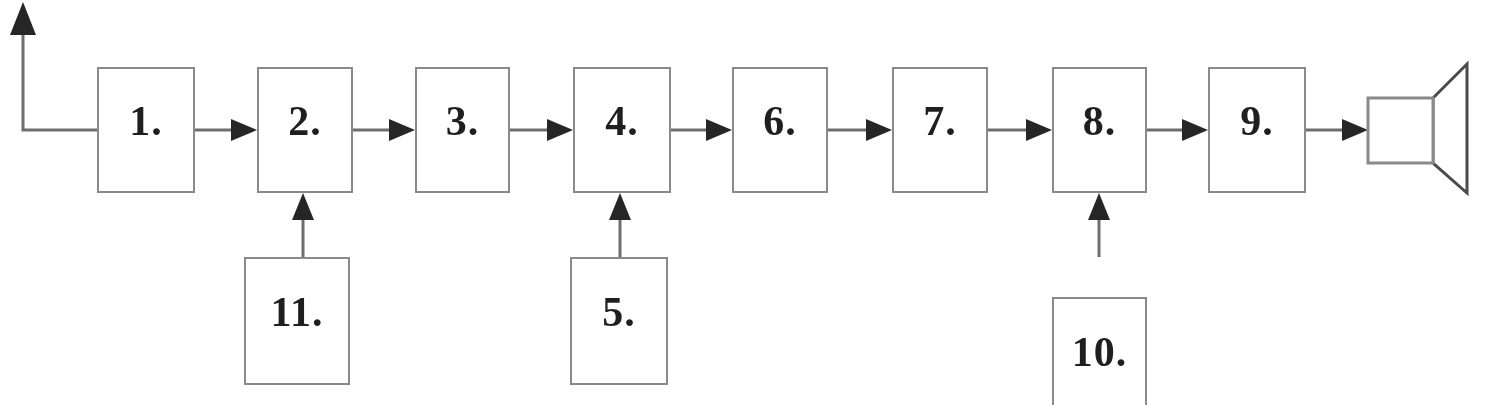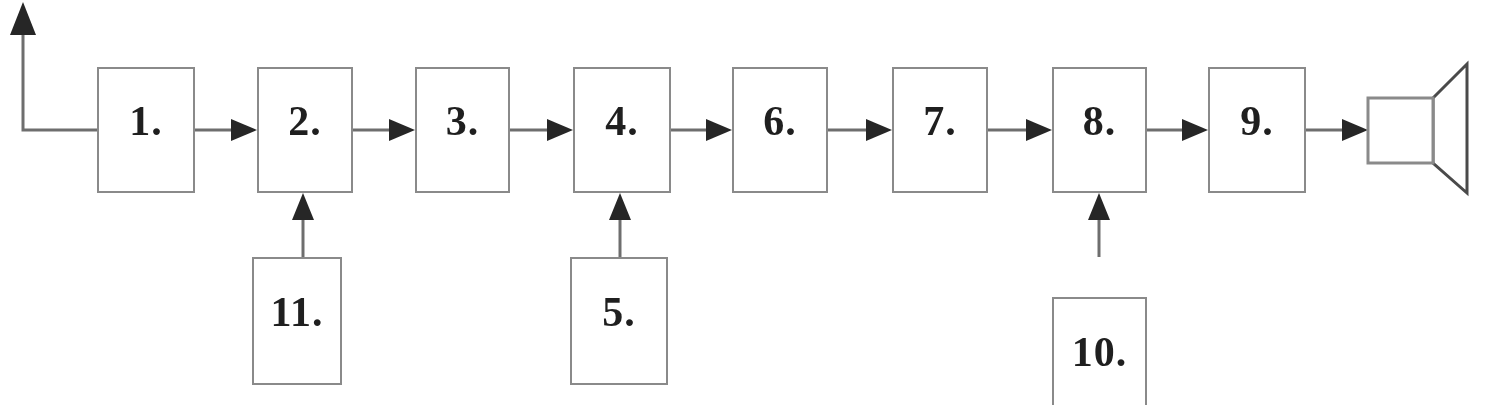--- a/index.html
+++ b/index.html
@@ -128,21 +128,21 @@
   <div class="node-box top-row" style="left:892px; width:96px;">
     <span class="node-label">7.</span>
   </div>
   <div class="node-box top-row" style="left:1052px; width:95px;">
     <span class="node-label">8.</span>
   </div>
   <div class="node-box top-row" style="left:1208px; width:98px;">
     <span class="node-label">9.</span>
   </div>
 
-  <div class="node-box low-row" style="left:252px; width:90px;">
+  <div class="node-box low-row" style="left:244px; width:106px;">
     <span class="node-label">11.</span>
   </div>
   <div class="node-box low-row" style="left:570px; width:98px;">
     <span class="node-label">5.</span>
   </div>
   <div class="node-box low-row" style="left:1052px; width:95px;margin-top:40px;">
     <span class="node-label">10.</span>
   </div>
 
 </div>

